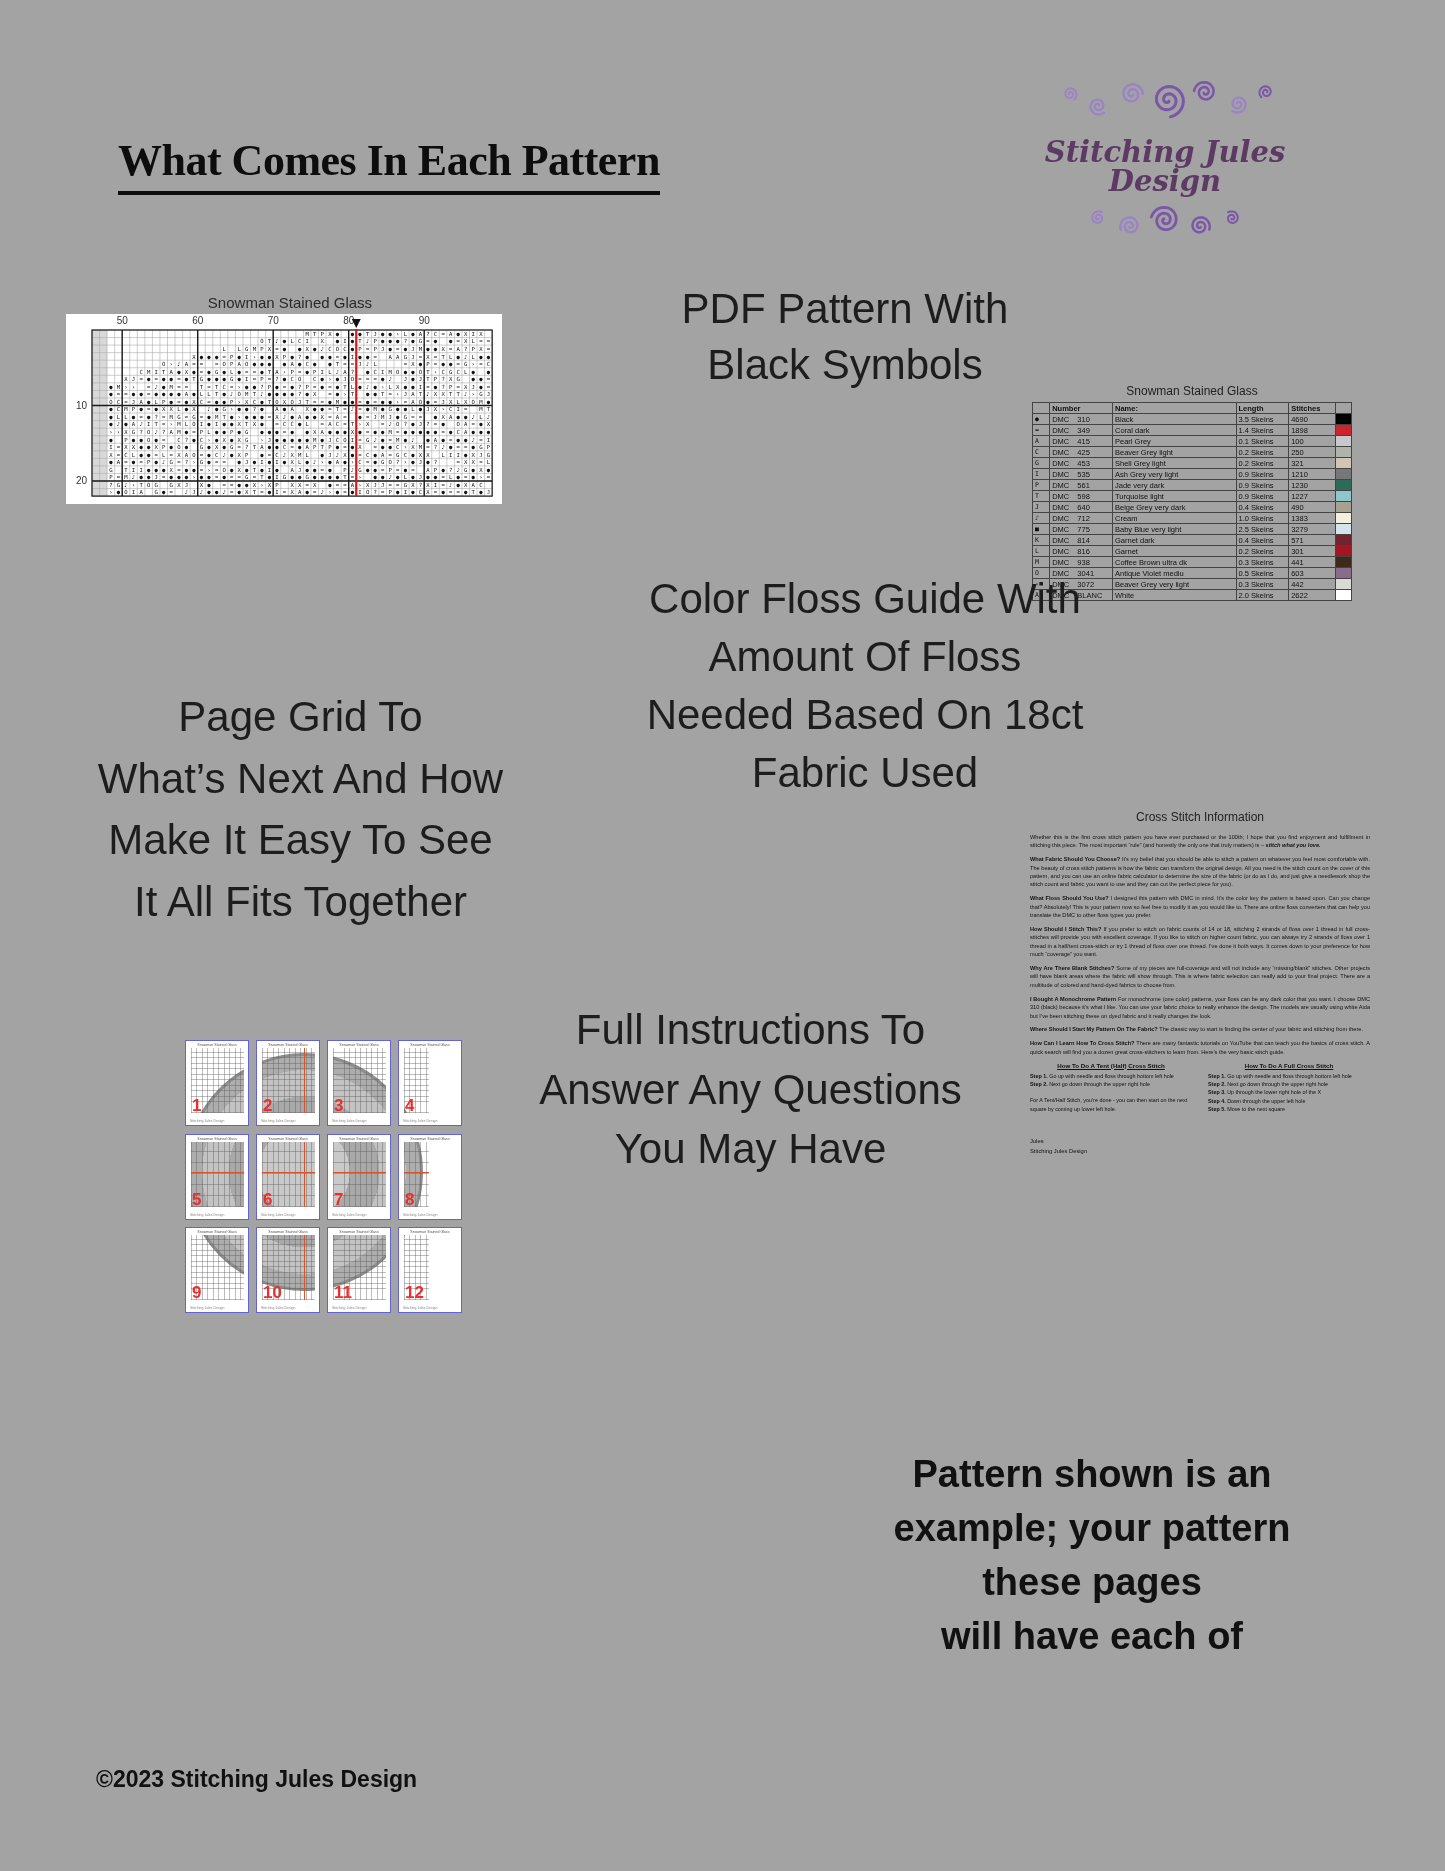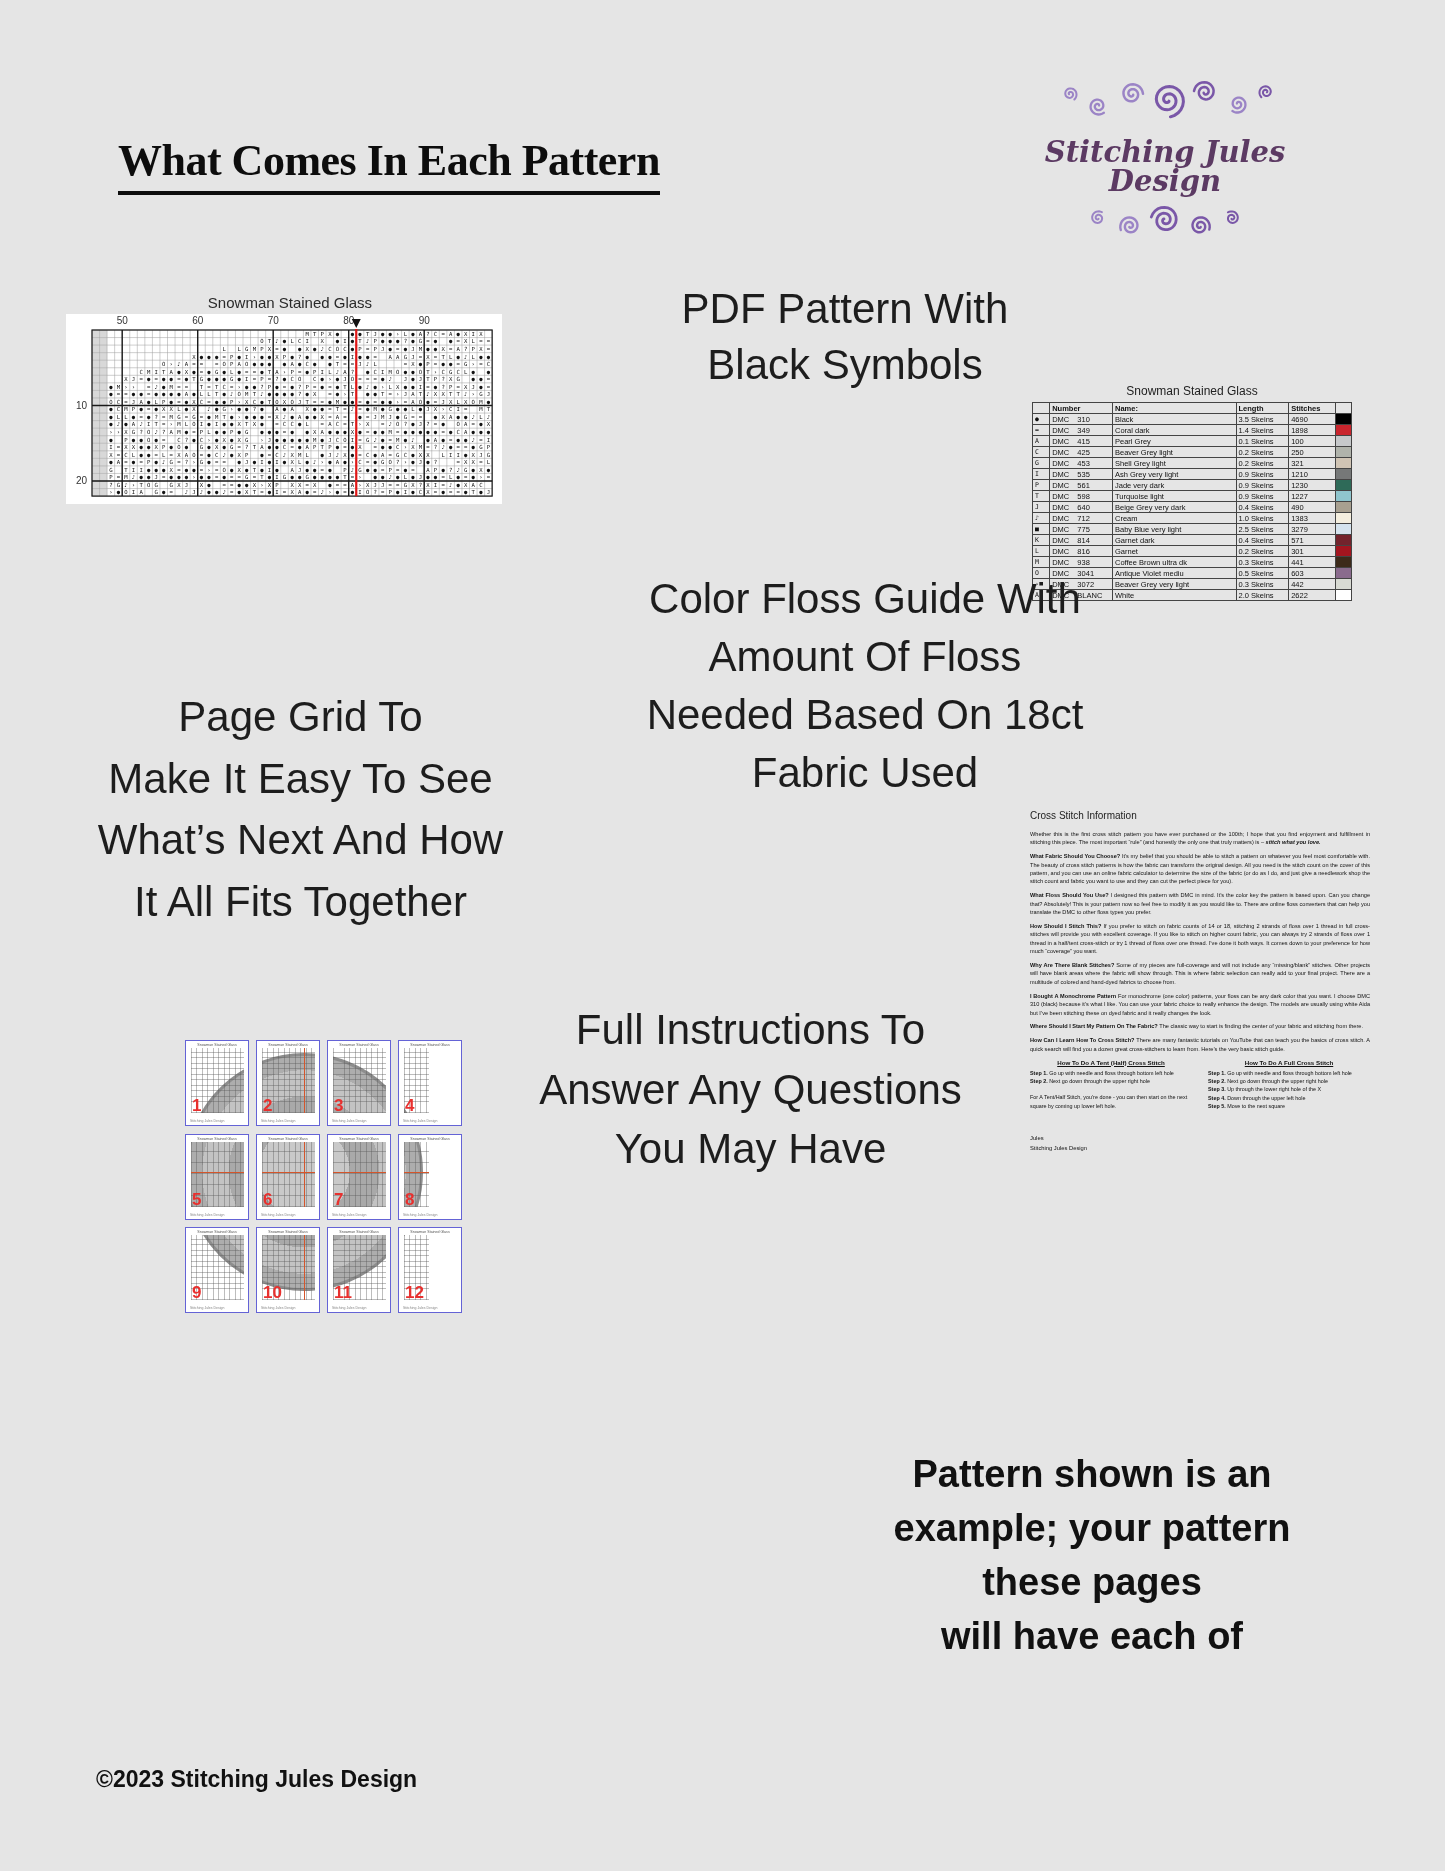--- a/index.html
+++ b/index.html
@@ -1,17 +1,17 @@
 <!DOCTYPE html>
 <html><head>
 <meta charset="utf-8">
 <title>What Comes In Each Pattern</title>
 <style>
   html,body{margin:0;padding:0;background:#fff;}
-  .canvas{position:relative;width:1445px;height:1871px;background:#e5e5e5;overflow:hidden;
+  .canvas{position:relative;width:1445px;height:1871px;background:#a3a3a3;overflow:hidden;
           font-family:"Liberation Sans",sans-serif;color:#1c1c1c;}
 
   
   .page-title{position:absolute;left:118px;top:106px;font-family:"Liberation Serif",serif;
               font-weight:700;font-size:44px;letter-spacing:-0.5px;color:#0d0d0d;
               border-bottom:4px solid #0d0d0d;padding-bottom:5px;}
   .logo{position:absolute;left:1000px;top:70px;width:330px;text-align:center;}
   .logo-text{font-family:"DejaVu Serif","Liberation Serif",serif;font-style:italic;font-weight:700;
              font-size:29px;color:#5c3a63;line-height:1;margin:2px 0;}
 
@@ -37,21 +37,21 @@
   .cap .cap-line{white-space:nowrap;}
   .cap-pdf{left:595px;top:281px;width:500px;line-height:1.33;}
   .cap-floss{left:600px;top:570px;width:530px;line-height:1.38;}
   .cap-grid{left:38px;top:686px;width:525px;line-height:1.47;}
   .cap-full{left:468px;top:1000px;width:565px;line-height:1.42;}
   .cap-every{left:70px;top:1406px;width:535px;line-height:1.45;}
   .cap-example{left:858px;top:1448px;width:468px;line-height:1.42;font-weight:700;font-size:38px;color:#111;}
 
   
   .doc{position:absolute;left:1030px;top:810px;width:340px;color:#111;}
-  .doc-title{text-align:left;font-size:10px;color:#222;margin-bottom:9px;}
+  .doc-title{text-align:center;font-size:12px;color:#222;margin-bottom:9px;}
   .doc p{font-size:5.6px;line-height:1.5;text-align:justify;margin:0 0 5.5px 0;}
   .doc p b{font-weight:700;}
   .guides{display:flex;gap:16px;margin-top:4px;}
   .guide{flex:1;}
   .guide-title{font-size:6.2px;font-weight:700;text-decoration:underline;text-align:center;margin-bottom:3px;}
   .guide .step{font-size:5.4px;line-height:1.55;}
   .guide .note{font-size:5.4px;line-height:1.55;margin-top:8px;}
   .doc-footer{margin-top:24px;font-size:5.8px;line-height:1.6;}
 
   
@@ -1395,22 +1395,22 @@
       <div class="cap-line">Black Symbols</div>
     </div>
   <div class="cap cap-floss">
       <div class="cap-line">Color Floss Guide With</div>
       <div class="cap-line">Amount Of Floss</div>
       <div class="cap-line">Needed Based On 18ct</div>
       <div class="cap-line">Fabric Used</div>
     </div>
   <div class="cap cap-grid">
       <div class="cap-line">Page Grid To</div>
+      <div class="cap-line">What’s Next And How</div>
       <div class="cap-line">Make It Easy To See</div>
-      <div class="cap-line">What’s Next And How</div>
       <div class="cap-line">It All Fits Together</div>
     </div>
   <div class="cap cap-full">
       <div class="cap-line">Full Instructions To</div>
       <div class="cap-line">Answer Any Questions</div>
       <div class="cap-line">You May Have</div>
     </div>
   <div class="cap cap-example">
       <div class="cap-line">Pattern shown is an</div>
       <div class="cap-line">example; your pattern</div>

